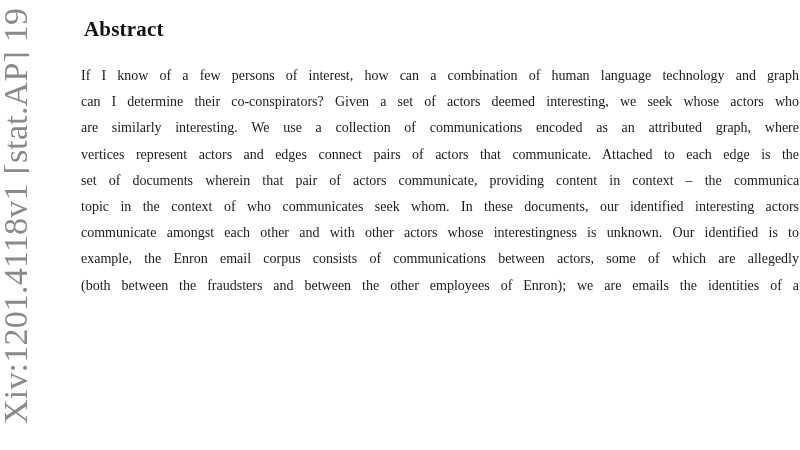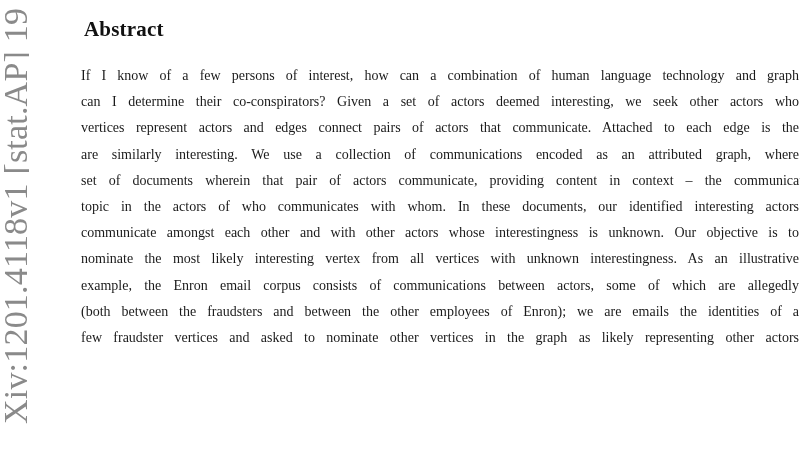--- a/index.html
+++ b/index.html
@@ -78,24 +78,22 @@
 <body>
 
 <div class="arxiv-stamp">
   <span class="arxiv-stamp-text">Xiv:1201.4118v1  [stat.AP]  19 Jan 2</span>
 </div>
 
 <div class="page">
   <h2 class="abstract-heading">Abstract</h2>
   <div class="abstract-body">
     <span class="abstract-line">If I know of a few persons of interest, how can a combination of human language technology and graph</span>
-    <span class="abstract-line">can I determine their co-conspirators? Given a set of actors deemed interesting, we seek other actors who</span>
+    <span class="abstract-line">can I determine their co-conspirators? Given a set of actors deemed interesting, we seek whose actors who</span>
+    <span class="abstract-line">are similarly interesting.  We use a collection of communications encoded as an attributed graph, where</span>
     <span class="abstract-line">vertices represent actors and edges connect pairs of actors that communicate. Attached to each edge is the</span>
-    <span class="abstract-line">are similarly interesting.  We use a collection of communications encoded as an attributed graph, where</span>
     <span class="abstract-line overflow">set of documents wherein that pair of actors communicate, providing content in context – the communication</span>
-    <span class="abstract-line">topic in the actors of who communicates with whom. In these documents, our identified interesting actors</span>
-    <span class="abstract-line">communicate amongst each other and with other actors whose interestingness is unknown. Our objective is to</span>
-    <span class="abstract-line">nominate the most likely interesting vertex from all vertices with unknown interestingness. As an illustrative</span>
+    <span class="abstract-line">topic in the context of who communicates seek whom. In these documents, our identified interesting actors</span>
+    <span class="abstract-line">communicate amongst each other and with other actors whose interestingness is unknown. Our identified is to</span>
     <span class="abstract-line">example, the Enron email corpus consists of communications between actors, some of which are allegedly</span>
     <span class="abstract-line">(both between the fraudsters and between the other employees of Enron); we are emails the identities of a</span>
-    <span class="abstract-line">few fraudster vertices and asked to nominate other vertices in the graph as likely representing other actors</span>
   </div>
 </div>
 
 </body></html>

